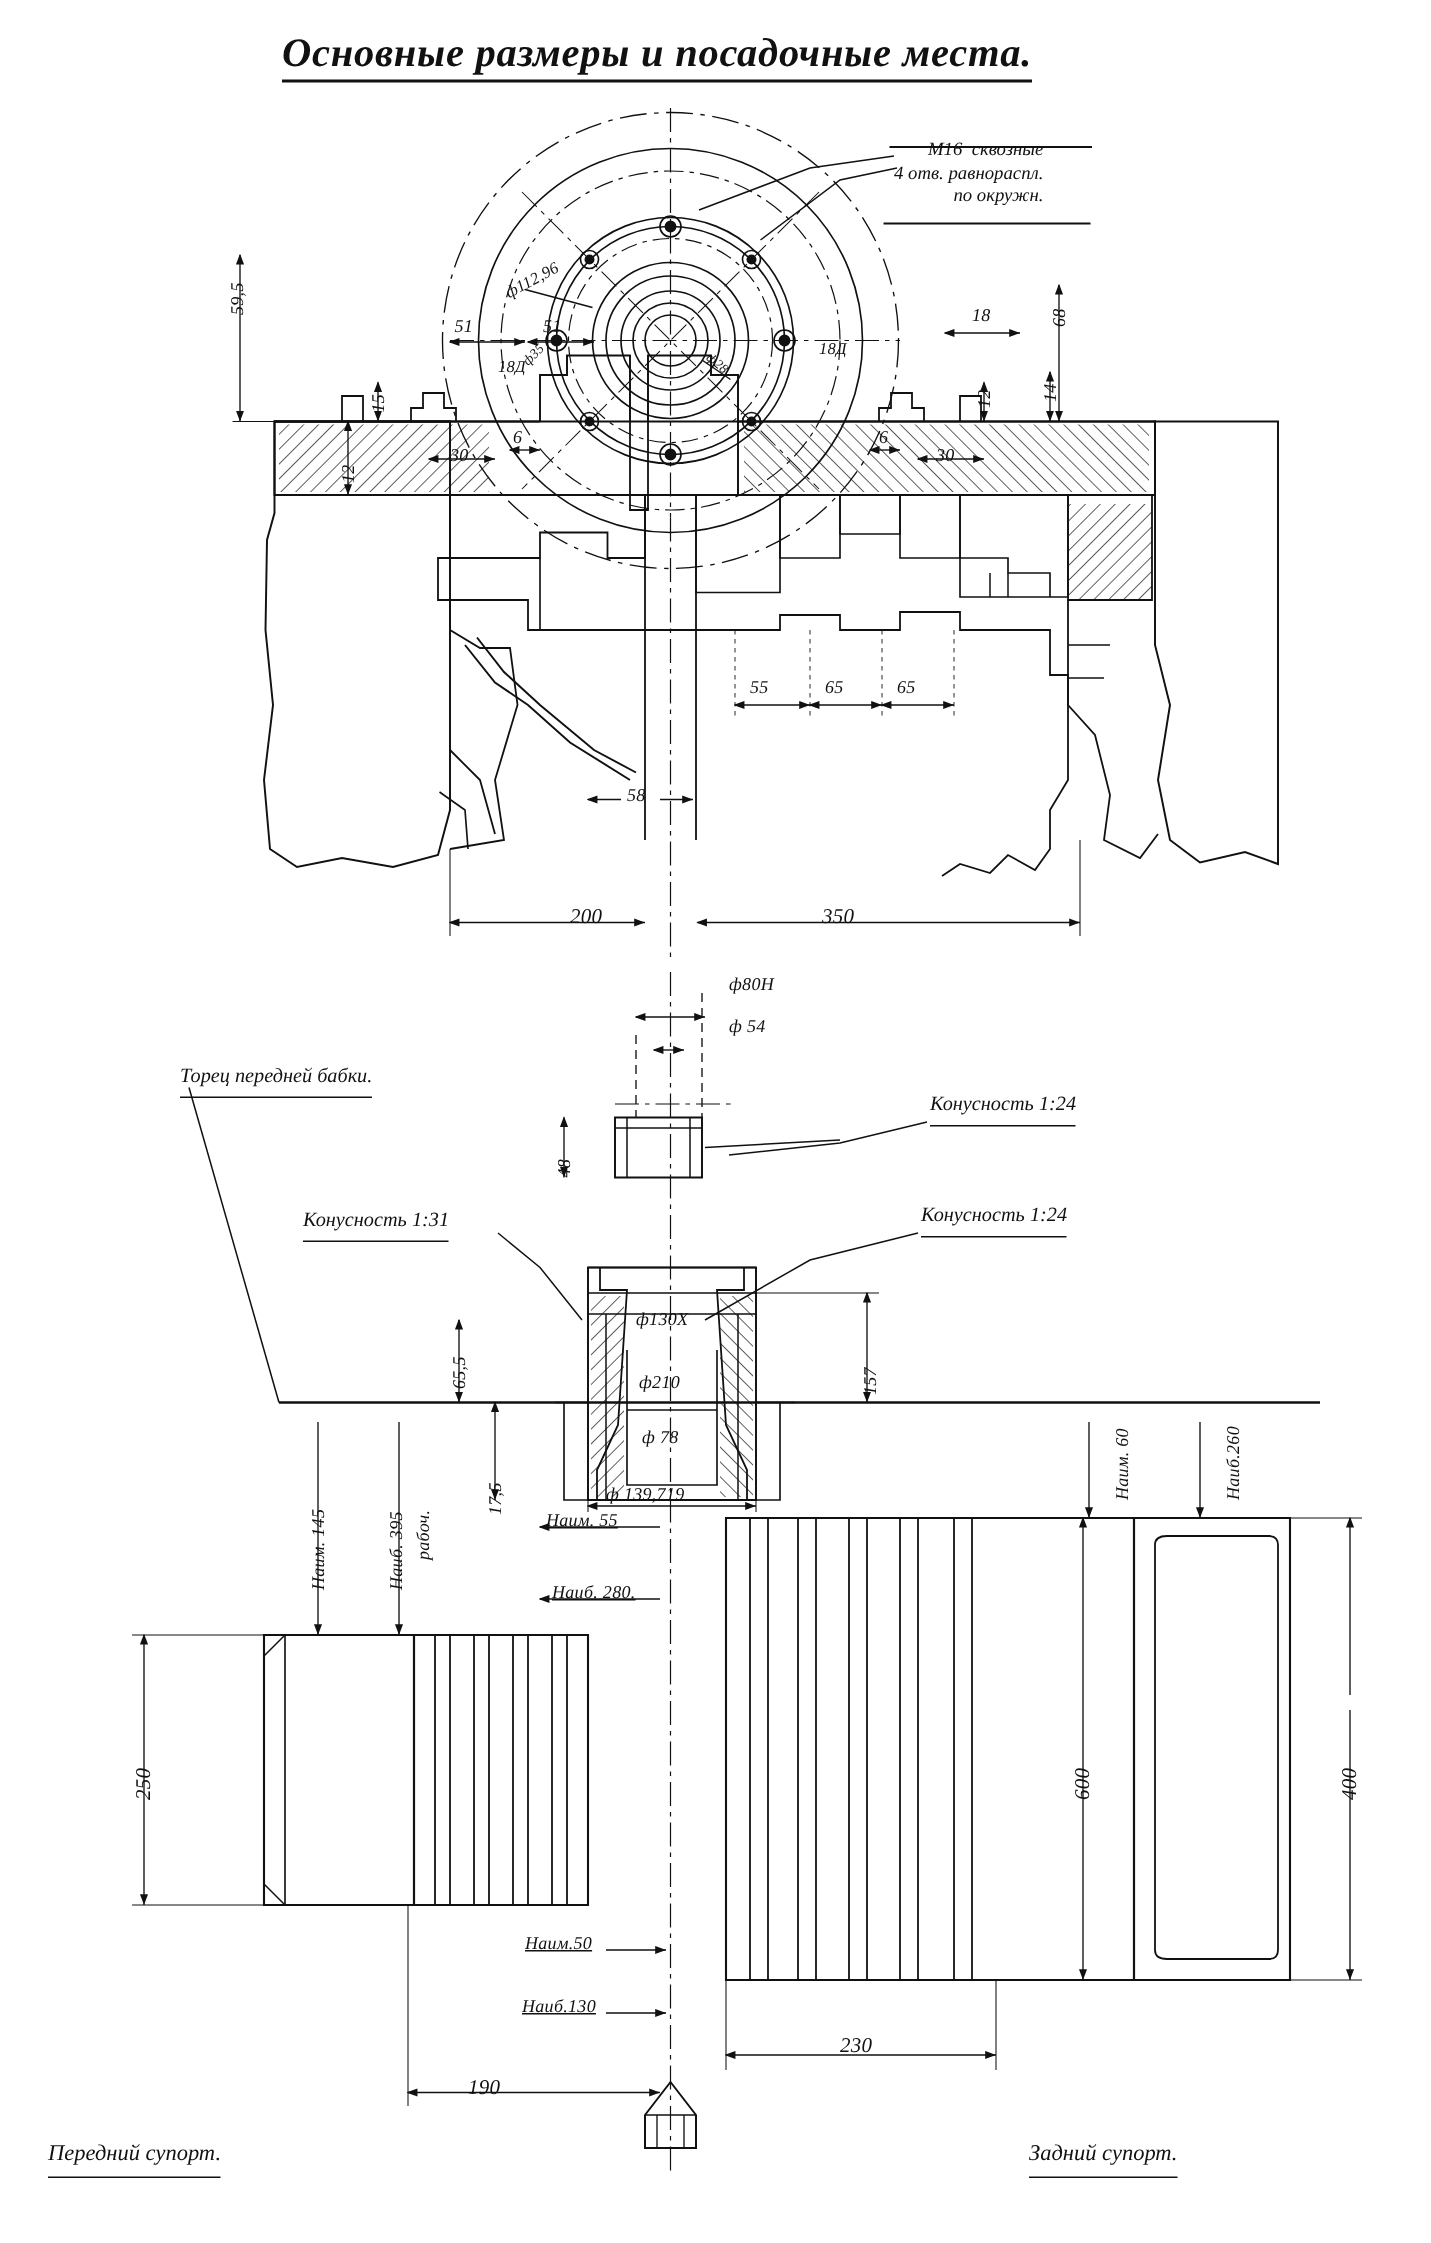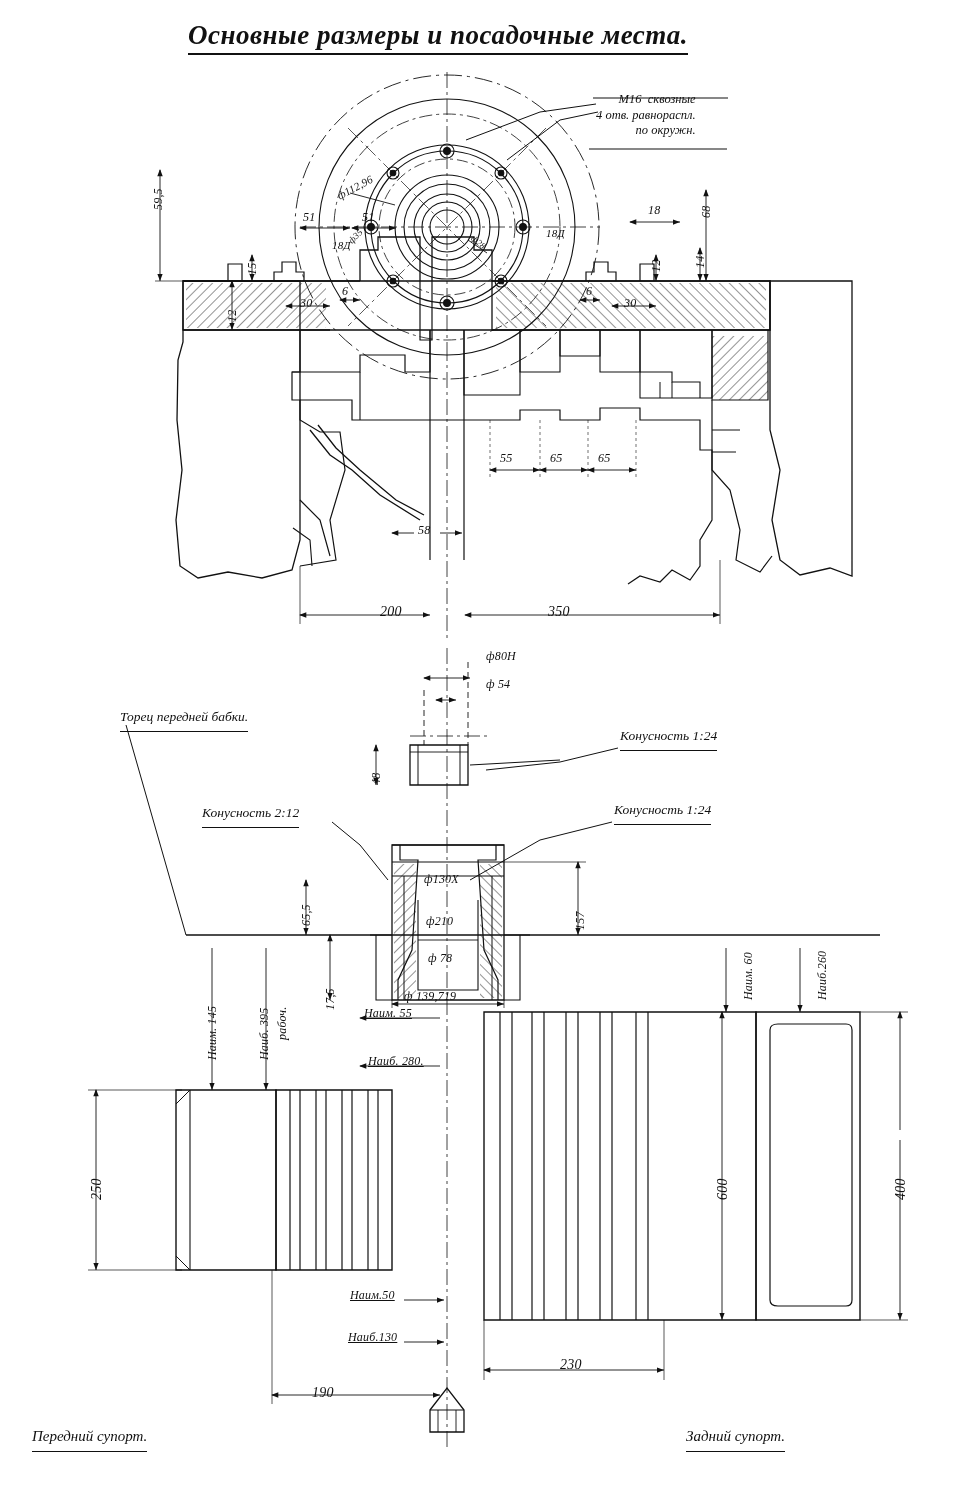--- a/index.html
+++ b/index.html
@@ -390,21 +390,21 @@
   <div class="lbl dim rot90" style="left:700px; top:218px;">68</div>
   <div class="lbl dim" style="left:500px; top:452px;">55</div>
   <div class="lbl dim" style="left:550px; top:452px;">65</div>
   <div class="lbl dim" style="left:598px; top:452px;">65</div>
   <div class="lbl dim" style="left:418px; top:524px;">58</div>
   <div class="lbl dim" style="left:340px; top:605px; font-size:14px;margin-left:40px;">200</div>
   <div class="lbl dim" style="left:548px; top:605px; font-size:14px;">350</div>
 
   <div class="caption sm" style="left:120px; top:709px;">Торец передней бабки.</div>
   <div class="caption sm" style="left:620px; top:728px;">Конусность 1:24</div>
-  <div class="caption sm" style="left:202px; top:805px;">Конусность 2:12</div>
+  <div class="caption sm" style="left:202px; top:805px;">Конусность 1:31</div>
   <div class="caption sm" style="left:614px; top:802px;">Конусность 1:24</div>
   <div class="caption" style="left:32px; top:1428px;">Передний супорт.</div>
   <div class="caption" style="left:686px; top:1428px;">Задний супорт.</div>
 
   <div class="lbl dim" style="left:486px; top:650px;">ф80Н</div>
   <div class="lbl dim" style="left:486px; top:678px;">ф 54</div>
   <div class="lbl dim rot90" style="left:370px; top:785px;">48</div>
   <div class="lbl dim" style="left:424px; top:873px;">ф130Х</div>
   <div class="lbl dim" style="left:426px; top:915px;">ф210</div>
   <div class="lbl dim" style="left:428px; top:952px;">ф 78</div>

